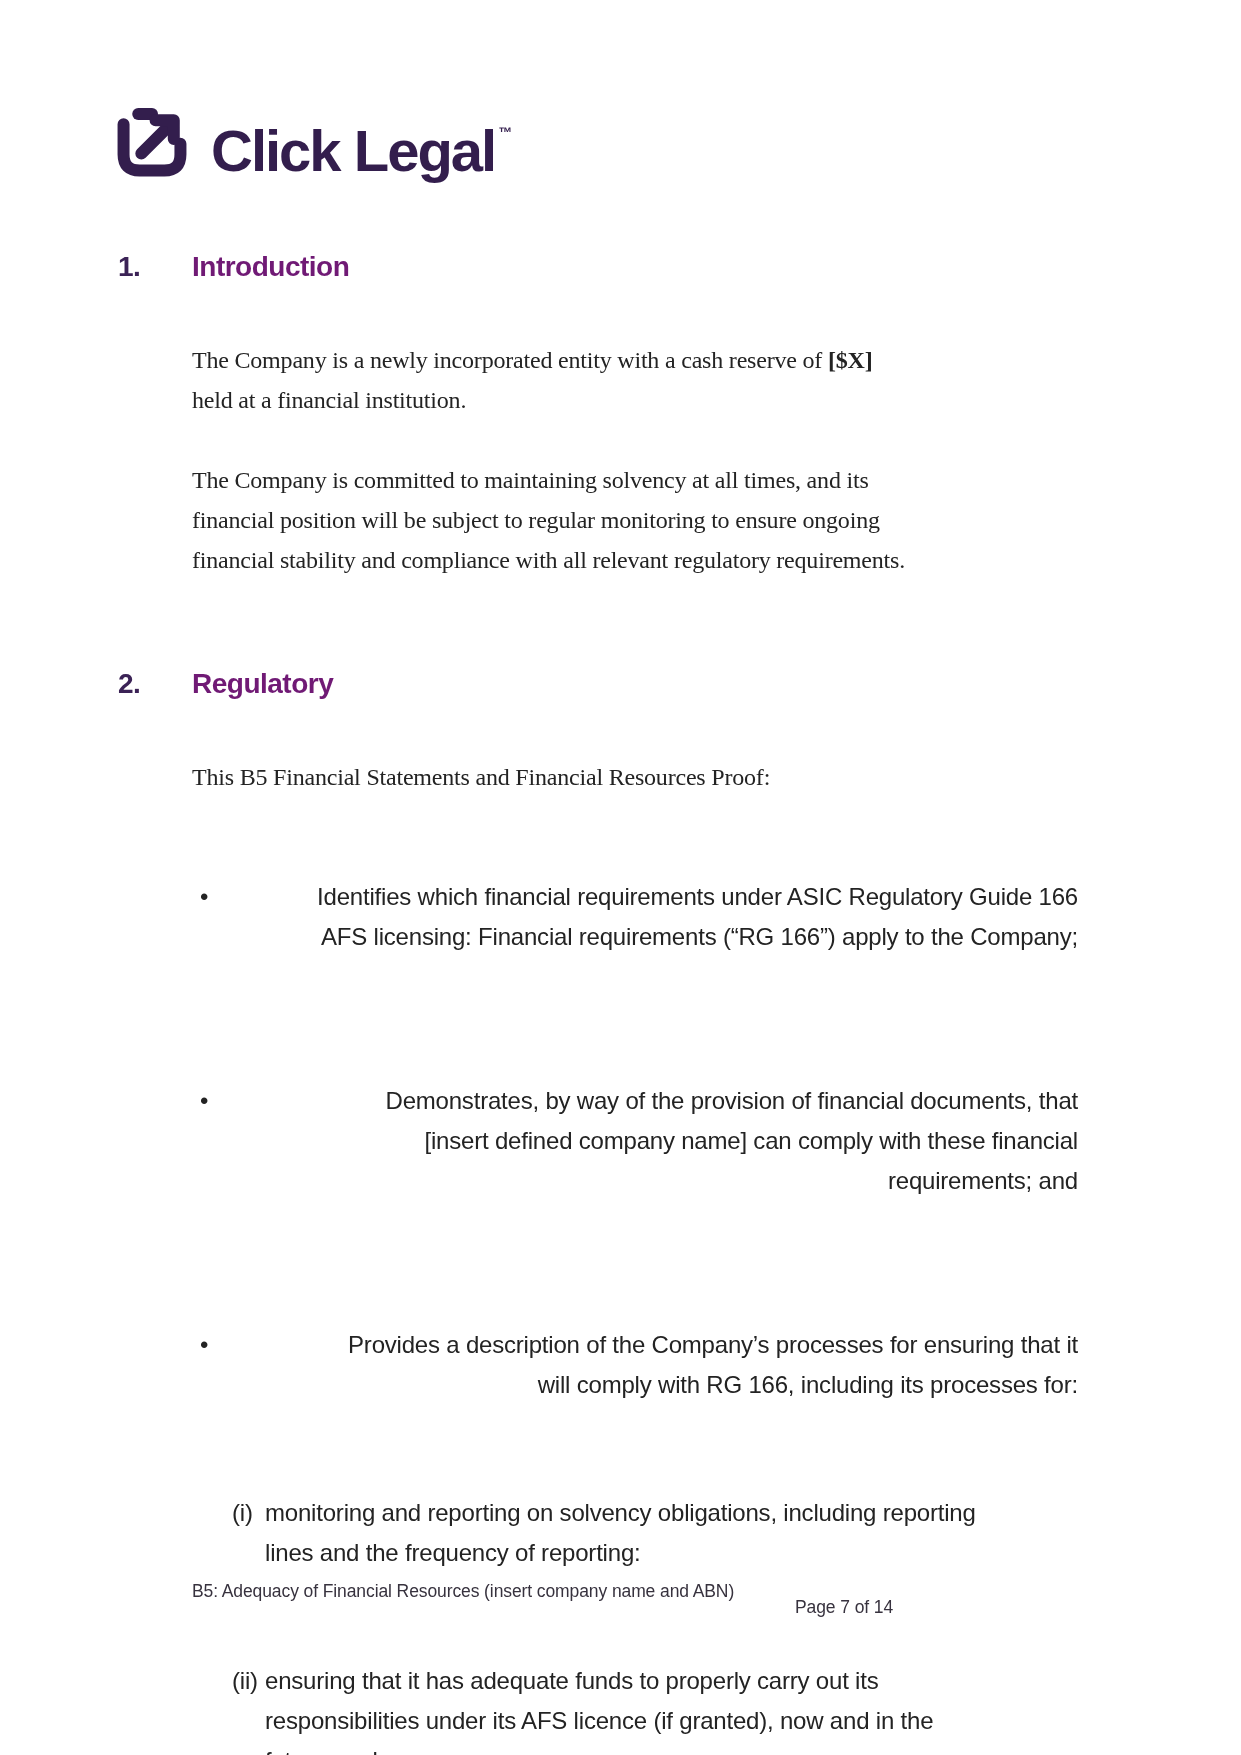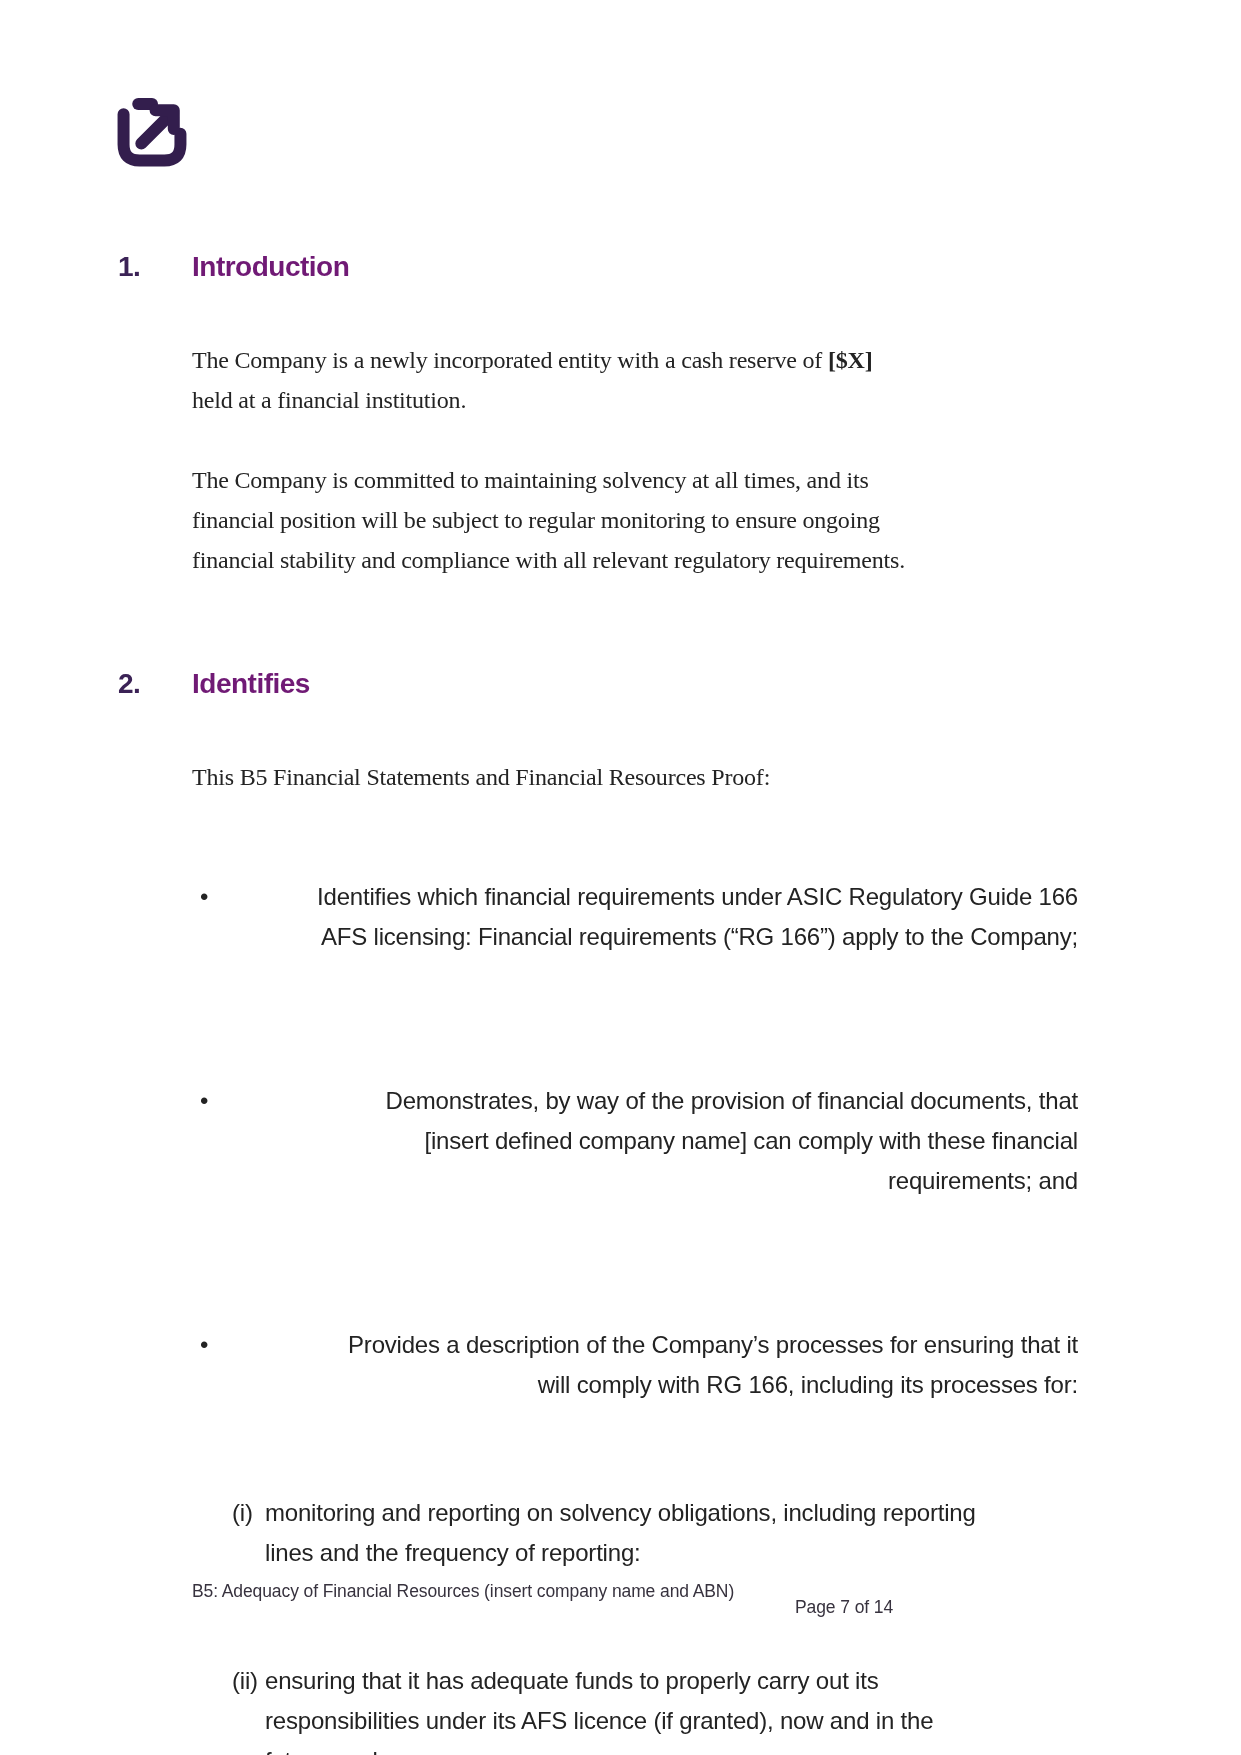--- a/index.html
+++ b/index.html
@@ -120,39 +120,40 @@
 
   <header class="logo">
     <span>
       <svg class="logo-icon" viewBox="0 0 90 90" aria-hidden="true">
         <path d="M13 25 L13 59 Q13 77 31 77 L59 77 Q77 77 77 59 L77 47" fill="none" stroke="#331E4D" stroke-width="13.5" stroke-linecap="round" stroke-linejoin="round"></path>
         <path d="M29.5 13.5 L45 13.5" fill="none" stroke="#331E4D" stroke-width="13.5" stroke-linecap="round"></path>
         <path d="M33 58 L64 27" fill="none" stroke="#331E4D" stroke-width="13.5" stroke-linecap="round"></path>
         <path d="M49 20.5 L69.5 20.5 L69.5 41.5" fill="none" stroke="#331E4D" stroke-width="13.5" stroke-linecap="round" stroke-linejoin="round"></path>
       </svg>
     </span>
+    <span class="logo-text"><span>Click Legal</span><span class="tm">™</span></span>
   </header>
 
   <main class="content">
 
     <div class="sec-head">
       <span class="sec-num">1.</span>
       <h2 class="sec-title">Introduction</h2>
     </div>
     <div class="s-body">
       <p class="para"><span>The Company is a newly incorporated entity with a cash reserve of </span><span class="bold-token">[$X]</span><span>
 held at a financial institution.</span></p>
       <p class="para">The Company is committed to maintaining solvency at all times, and its
 financial position will be subject to regular monitoring to ensure ongoing
 financial stability and compliance with all relevant regulatory requirements.</p>
     </div>
 
     <div class="sec-head gap-top">
       <span class="sec-num">2.</span>
-      <h2 class="sec-title">Identifies</h2>
+      <h2 class="sec-title">Regulatory</h2>
     </div>
     <div class="s-body">
       <p class="para">This B5 Financial Statements and Financial Resources Proof:</p>
 
       <div class="bullet">
         <span class="bullet-marker">•</span>
         <span class="bullet-text">Identifies which financial requirements under ASIC Regulatory Guide 166
 AFS licensing: Financial requirements (“RG 166”) apply to the Company;</span>
       </div>
 

